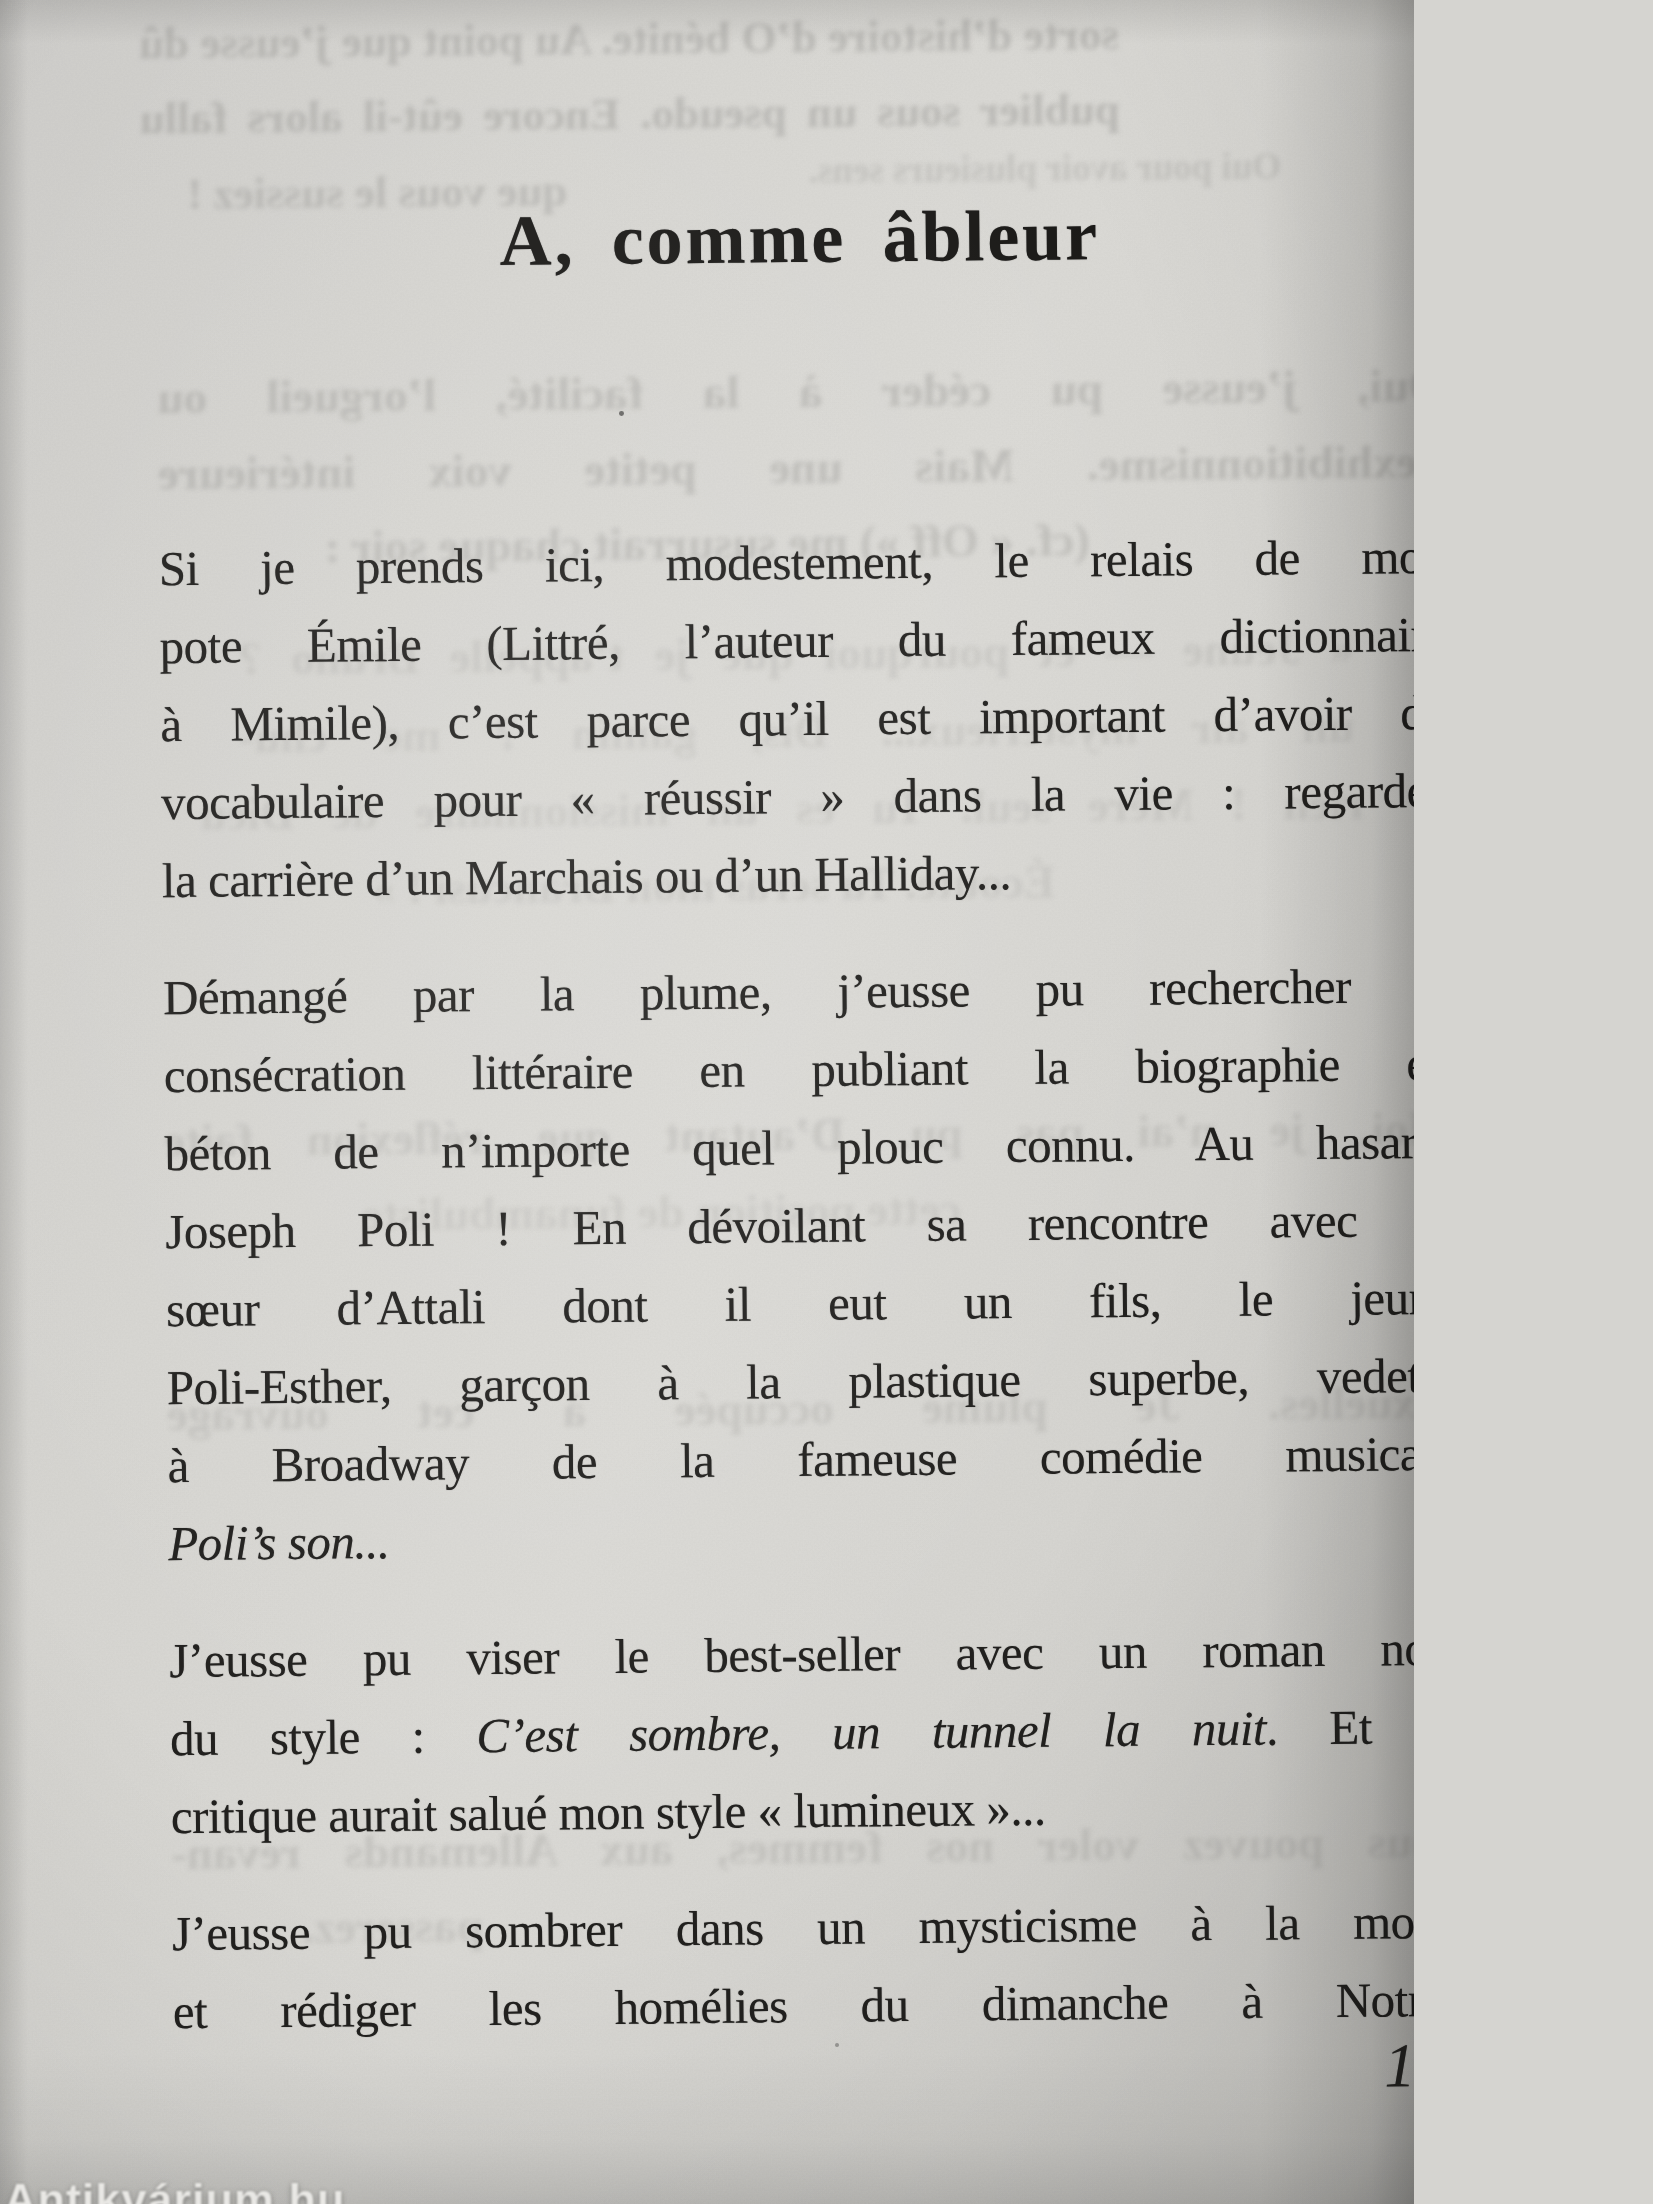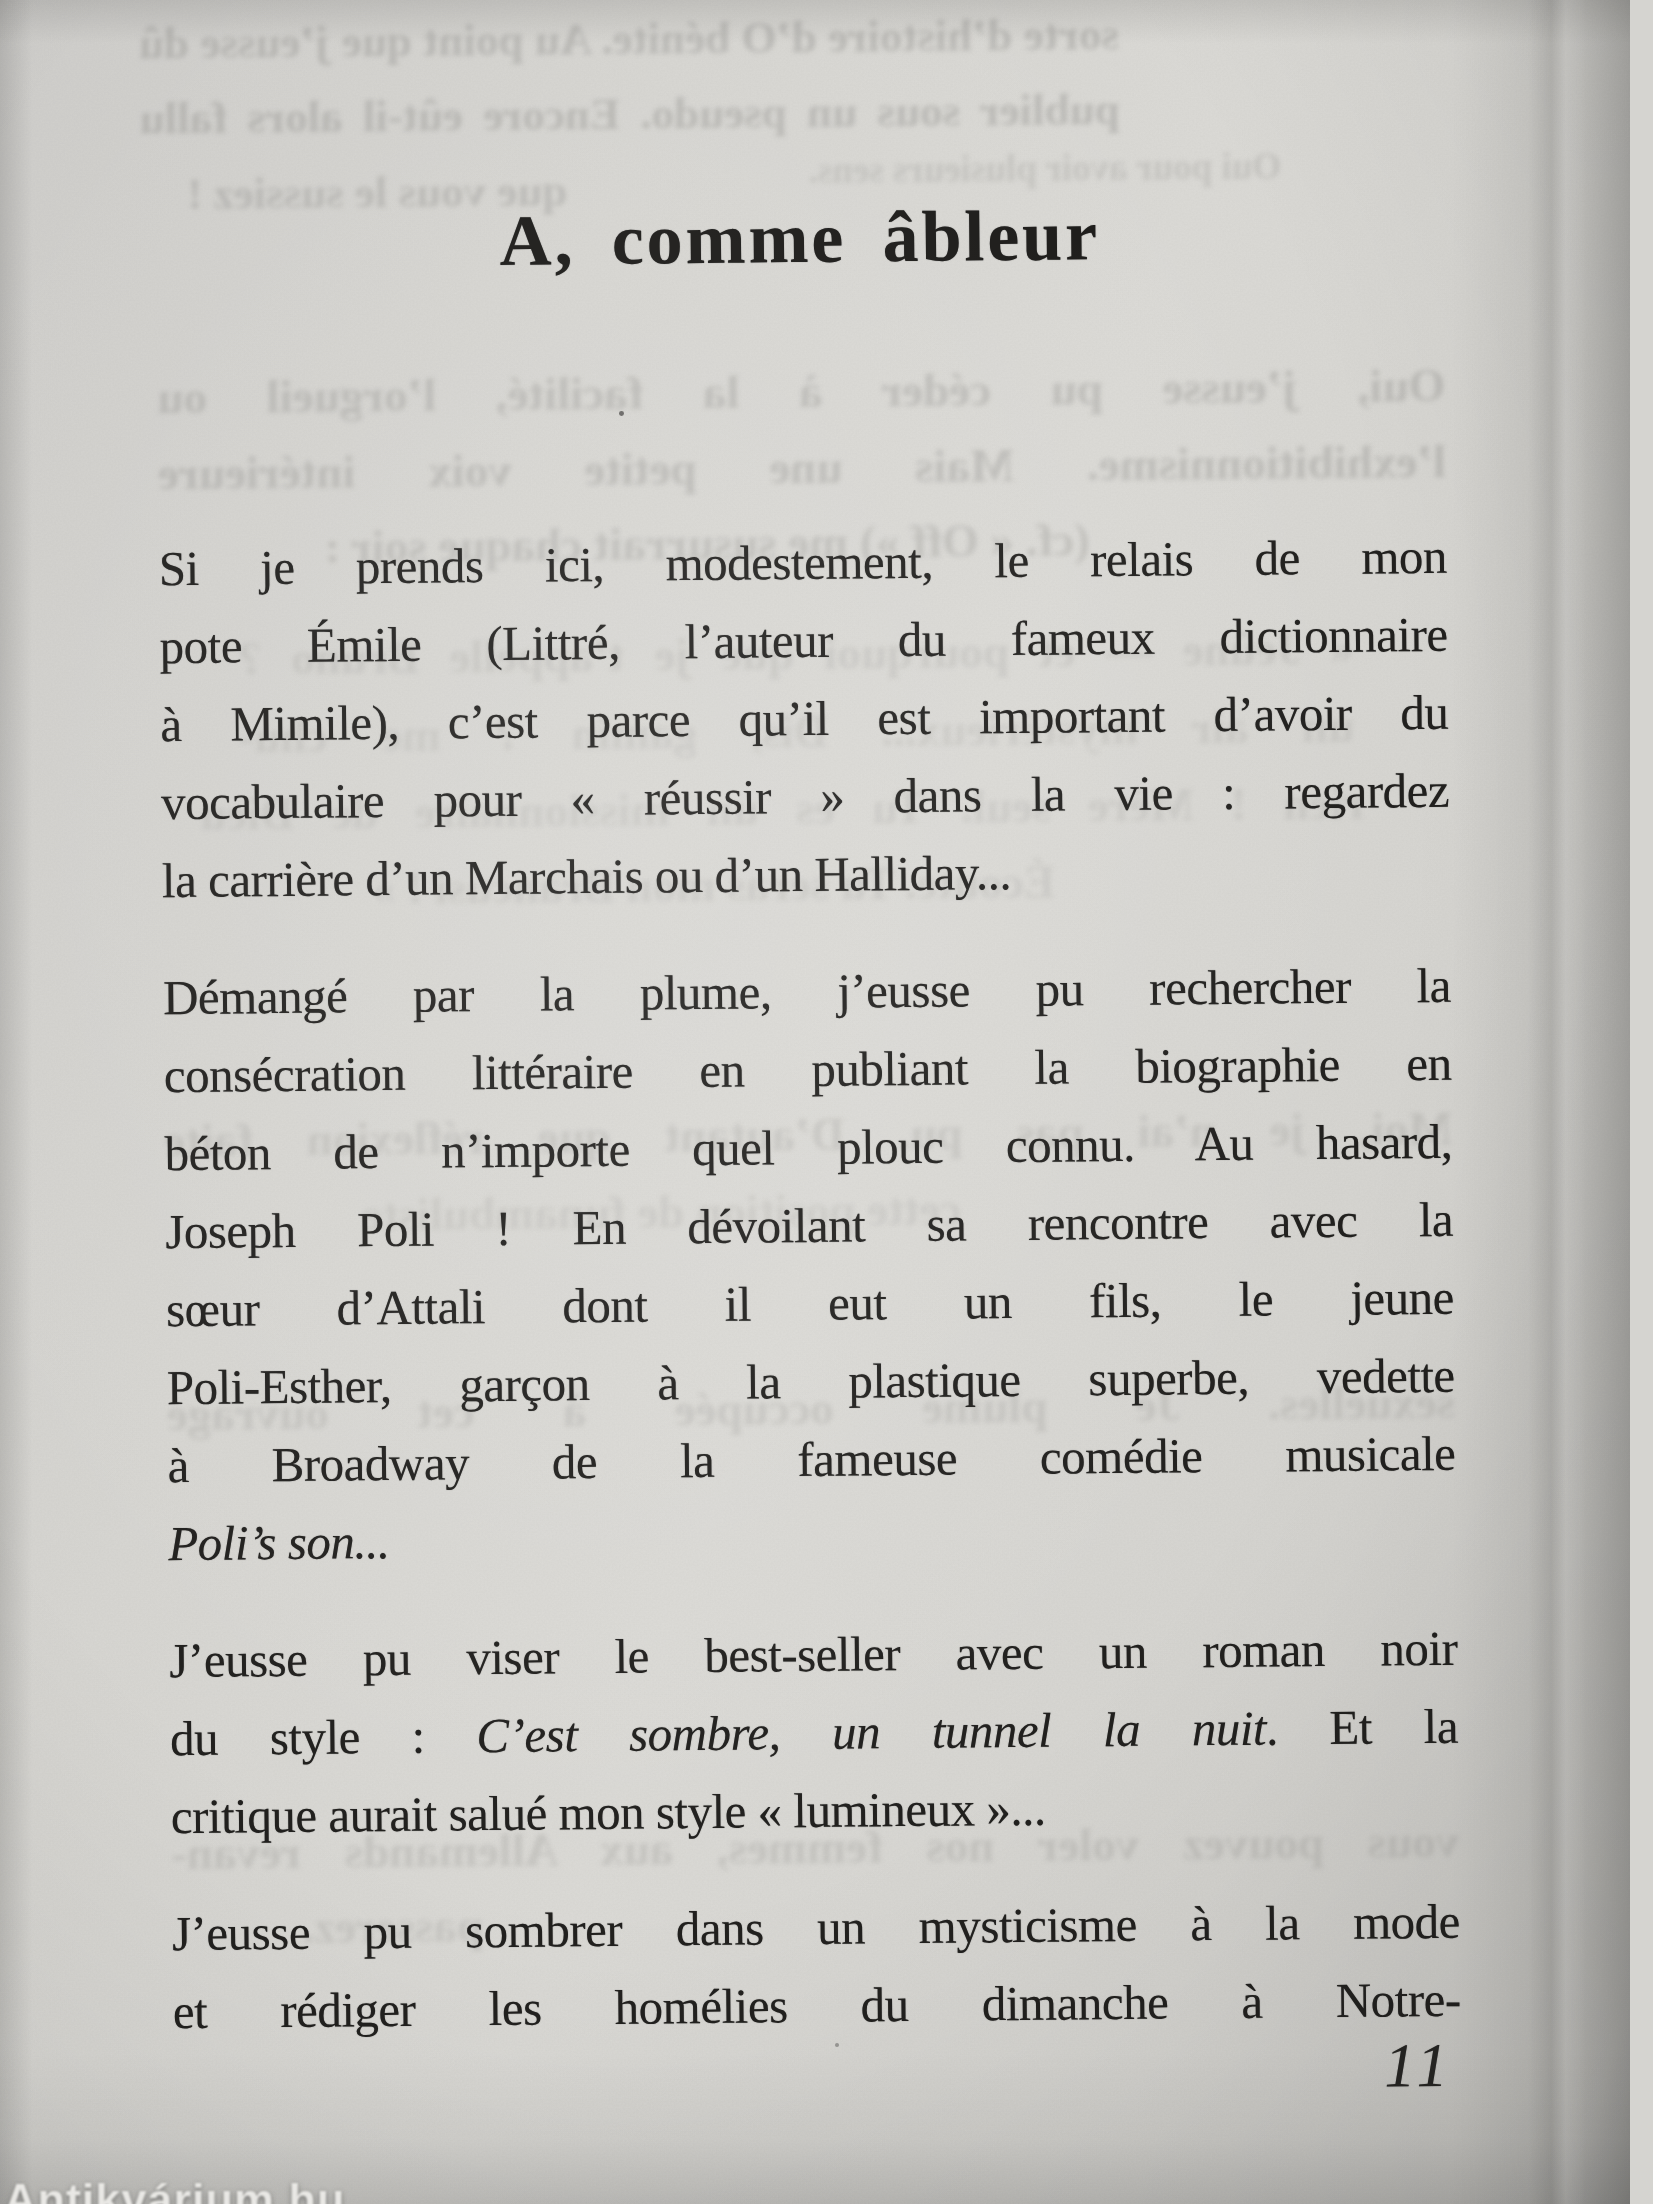--- a/index.html
+++ b/index.html
@@ -4,21 +4,21 @@
 <style>
   html, body {
     margin: 0; padding: 0;
     width: 1654px; height: 2205px;
     overflow: hidden;
     background: #d5d4d0;
     font-family: "Liberation Serif", "DejaVu Serif", serif;
   }
   #photo {
     position: relative;
-    width: 1630px; height: 2205px;
+    width: 1414px; height: 2205px;
     background:
       linear-gradient(110deg, #cfcecb 0%, #d7d6d2 28%, #dbdad6 52%, #d5d4d0 78%, #c6c5c1 97%, #bcbbb7 100%);
     overflow: hidden;
   }
   
   #content {
     position: absolute;
     left: 163px; top: 0;
     width: 1288px; height: 2205px;
     transform: rotate(-0.55deg);

